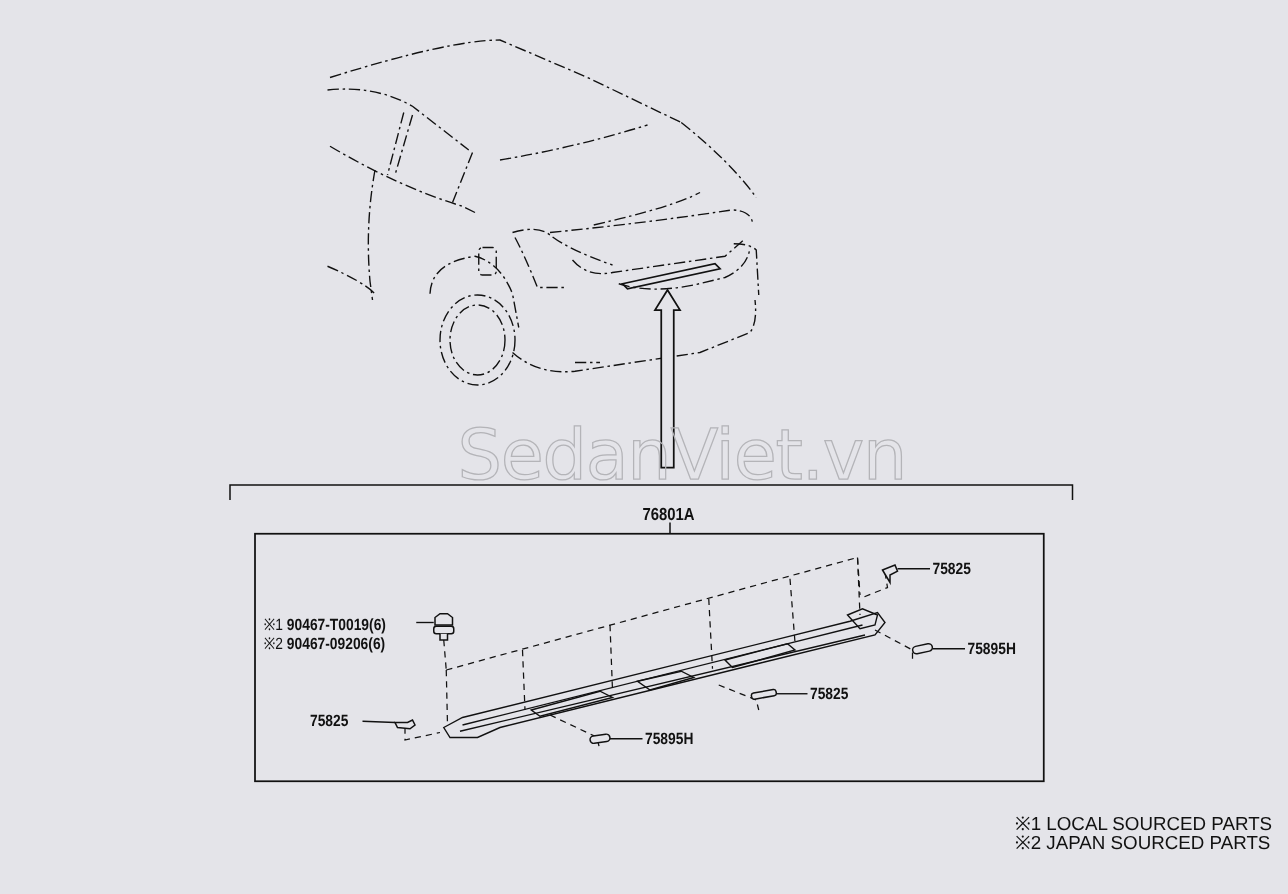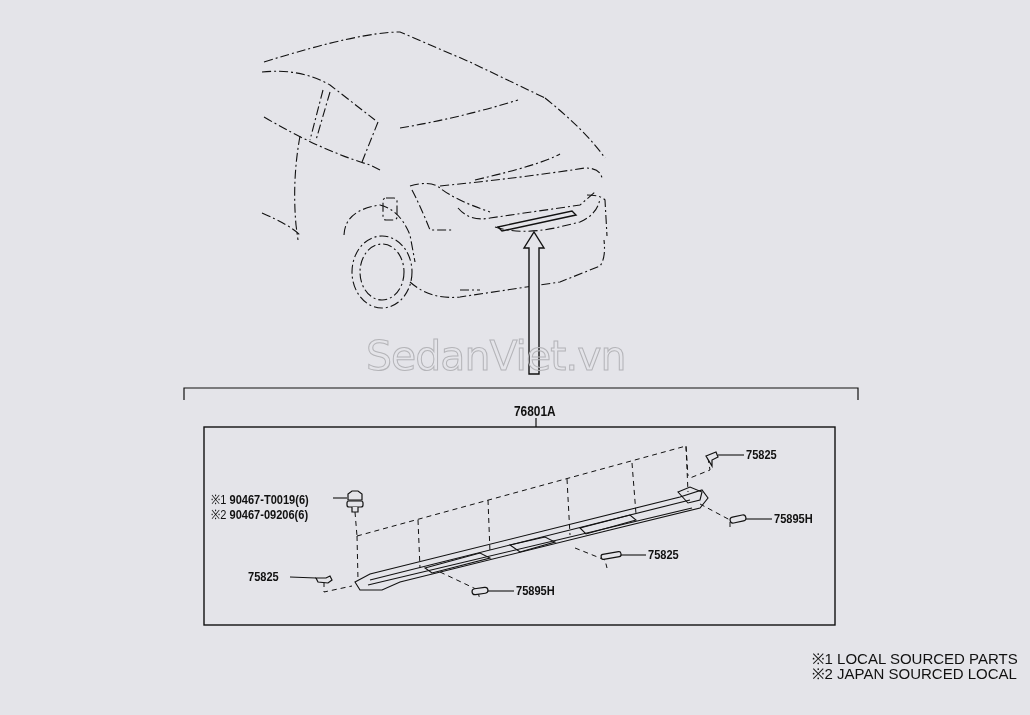--- a/index.html
+++ b/index.html
@@ -26,21 +26,21 @@
       position: absolute;
       font-family: "Liberation Sans", sans-serif;
       font-size: 15px;
       color: #111;
       white-space: nowrap;
     }
     .watermark {
       position: absolute;
       left: 366px; top: 332px;
       font-family: "DejaVu Sans", sans-serif;
-      font-size: 41px;
+      font-size: 56px;
       color: transparent;
       -webkit-text-stroke: 1px #b4b4b8;
       letter-spacing: -1px;
       white-space: nowrap;
     }
   </style>
 </head>
 <body>
 
 <svg class="drawing" width="1030" height="715" viewBox="0 0 1030 715">
@@ -179,15 +179,15 @@
 <div class="label" style="left:248px; top:569px;">75825</div>
 <div class="label" style="left:516px; top:583px;">75895H</div>
 
 <div>
   <div class="note" style="left:812px; top:648px;">
     <span>※1</span>
     <span>LOCAL SOURCED PARTS</span>
   </div>
   <div class="note" style="left:812px; top:663px;">
     <span>※2</span>
-    <span>JAPAN SOURCED LOCAL</span>
+    <span>JAPAN SOURCED PARTS</span>
   </div>
 </div>
 
 </body></html>

